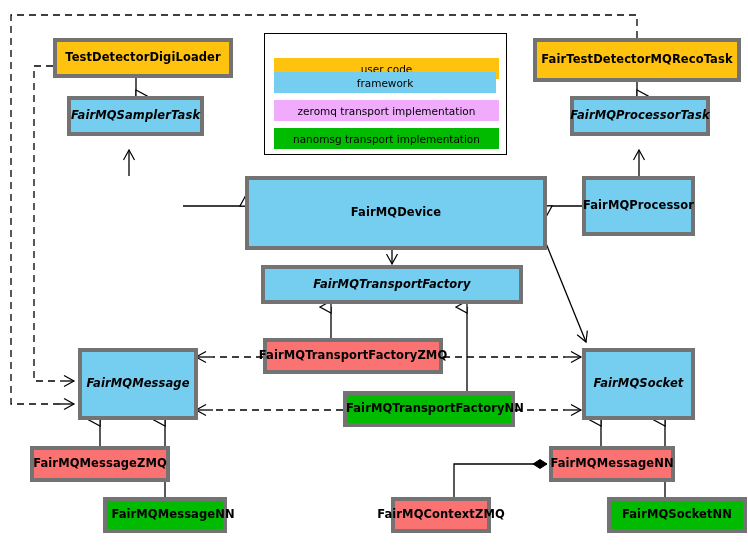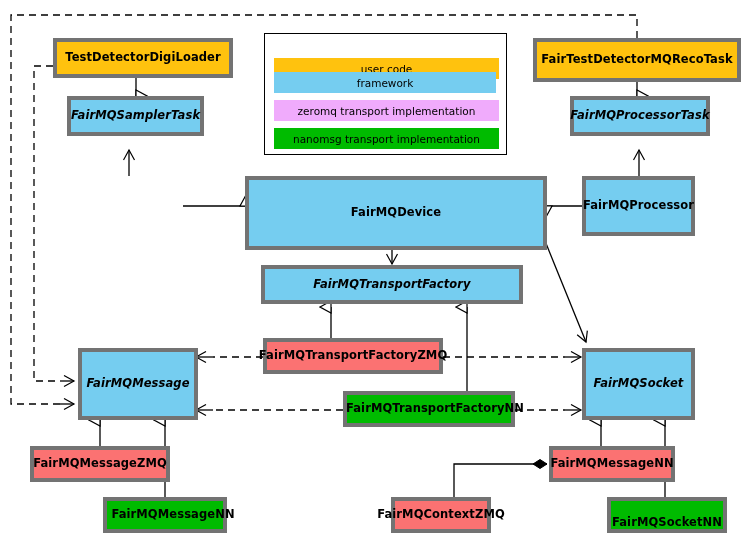--- a/index.html
+++ b/index.html
@@ -237,17 +237,17 @@
   </div>
 
   <div class="node fill-zmq" style="left:549px; top:446px; width:126px; height:36px;">
     <span>FairMQMessageNN</span>
   </div>
 
   <div class="node fill-zmq" style="left:391px; top:497px; width:100px; height:36px;">
     <span>FairMQContextZMQ</span>
   </div>
 
-  <div class="node fill-nn" style="left:607px; top:497px; width:120px; height:36px;align-items:flex-end;">
+  <div class="node fill-nn" style="left:607px; top:497px; width:140px; height:36px;">
     <span>FairMQSocketNN</span>
   </div>
 
 </div>
 
 </body></html>

